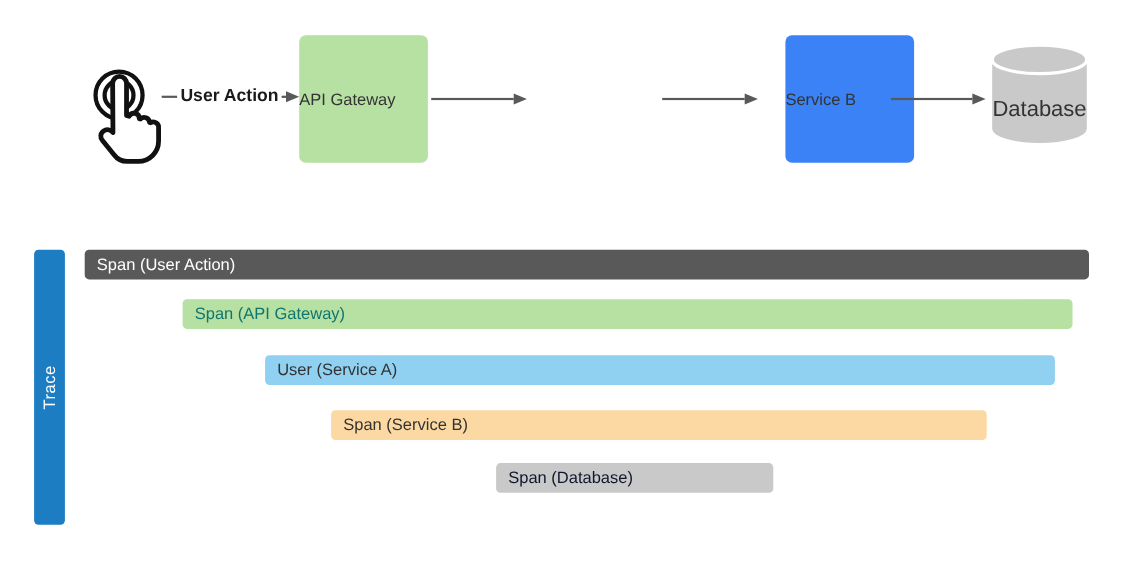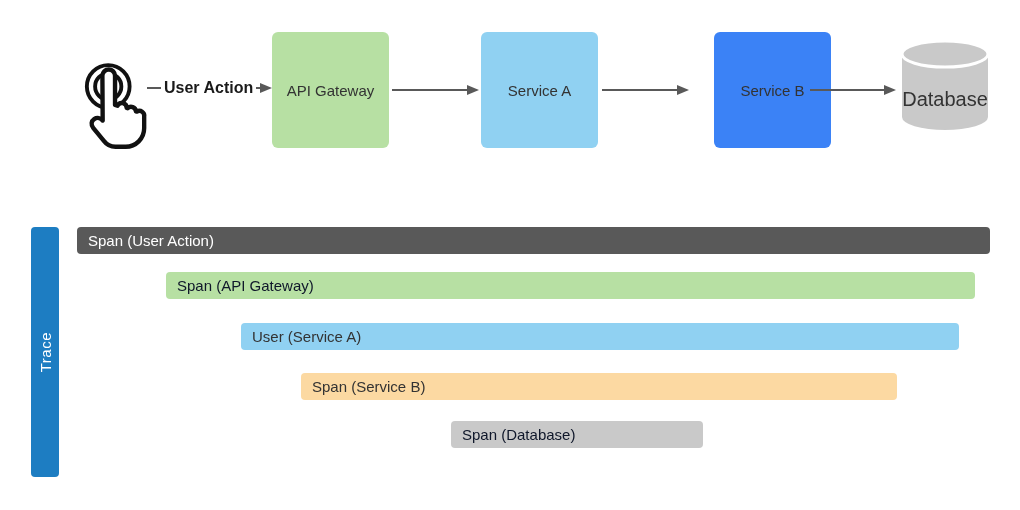--- a/index.html
+++ b/index.html
@@ -22,21 +22,20 @@
     top: 56px;
   }
   .node {
     position: absolute;
     top: 32px;
     width: 117px;
     height: 116px;
     border-radius: 6px;
     display: flex;
     align-items: center;
-    justify-content: center;
   }
   .node-label {
     font-size: 15px;
     color: #333333;
   }
   .arrow {
     position: absolute;
     height: 16px;
     display: flex;
     align-items: center;
@@ -133,23 +132,20 @@
 
   <div class="node" style="left: 272px; background-color: rgb(183, 224, 163);">
     <span class="node-label">API Gateway</span>
   </div>
 
   <div class="arrow" style="left: 392px; top: 82px; width: 87px; color: rgb(89, 89, 89);">
     <span class="seg" style="flex:1"></span>
     <span class="head"></span>
   </div>
 
-  <div class="node" style="left: 481px; background-color: rgb(144, 209, 242);">
-    <span class="node-label">Service A</span>
-  </div>
 
   <div class="arrow" style="left: 602px; top: 82px; width: 87px; color: rgb(89, 89, 89);">
     <span class="seg" style="flex:1"></span>
     <span class="head"></span>
   </div>
 
   <div class="node" style="left: 714px; background-color: #3b82f6;">
     <span class="node-label">Service B</span>
   </div>
 
@@ -167,21 +163,21 @@
   </div>
 
   <div class="trace-bar" style="background-color: rgb(29, 125, 194);">
     <span class="trace-label" style="color: rgb(255, 255, 255);">Trace</span>
   </div>
 
   <div class="span-bar" style="left: 77px; top: 227px; width: 913px; background-color: rgb(89, 89, 89); color: rgb(255, 255, 255);">
     <span class="span-label">Span (User Action)</span>
   </div>
 
-  <div class="span-bar" style="left: 166px; top: 272px; width: 809px; background-color: rgb(183, 224, 163); color: #0f172a;">
+  <div class="span-bar" style="left: 166px; top: 272px; width: 809px; background-color: rgb(183, 224, 163); color: #0f766e;">
     <span class="span-label">Span (API Gateway)</span>
   </div>
 
   <div class="span-bar" style="left: 241px; top: 323px; width: 718px; background-color: rgb(144, 209, 242); color: rgb(51, 51, 51);">
     <span class="span-label">User (Service A)</span>
   </div>
 
   <div class="span-bar" style="left: 301px; top: 373px; width: 596px; background-color: rgb(252, 217, 162); color: rgb(51, 51, 51);">
     <span class="span-label">Span (Service B)</span>
   </div>

